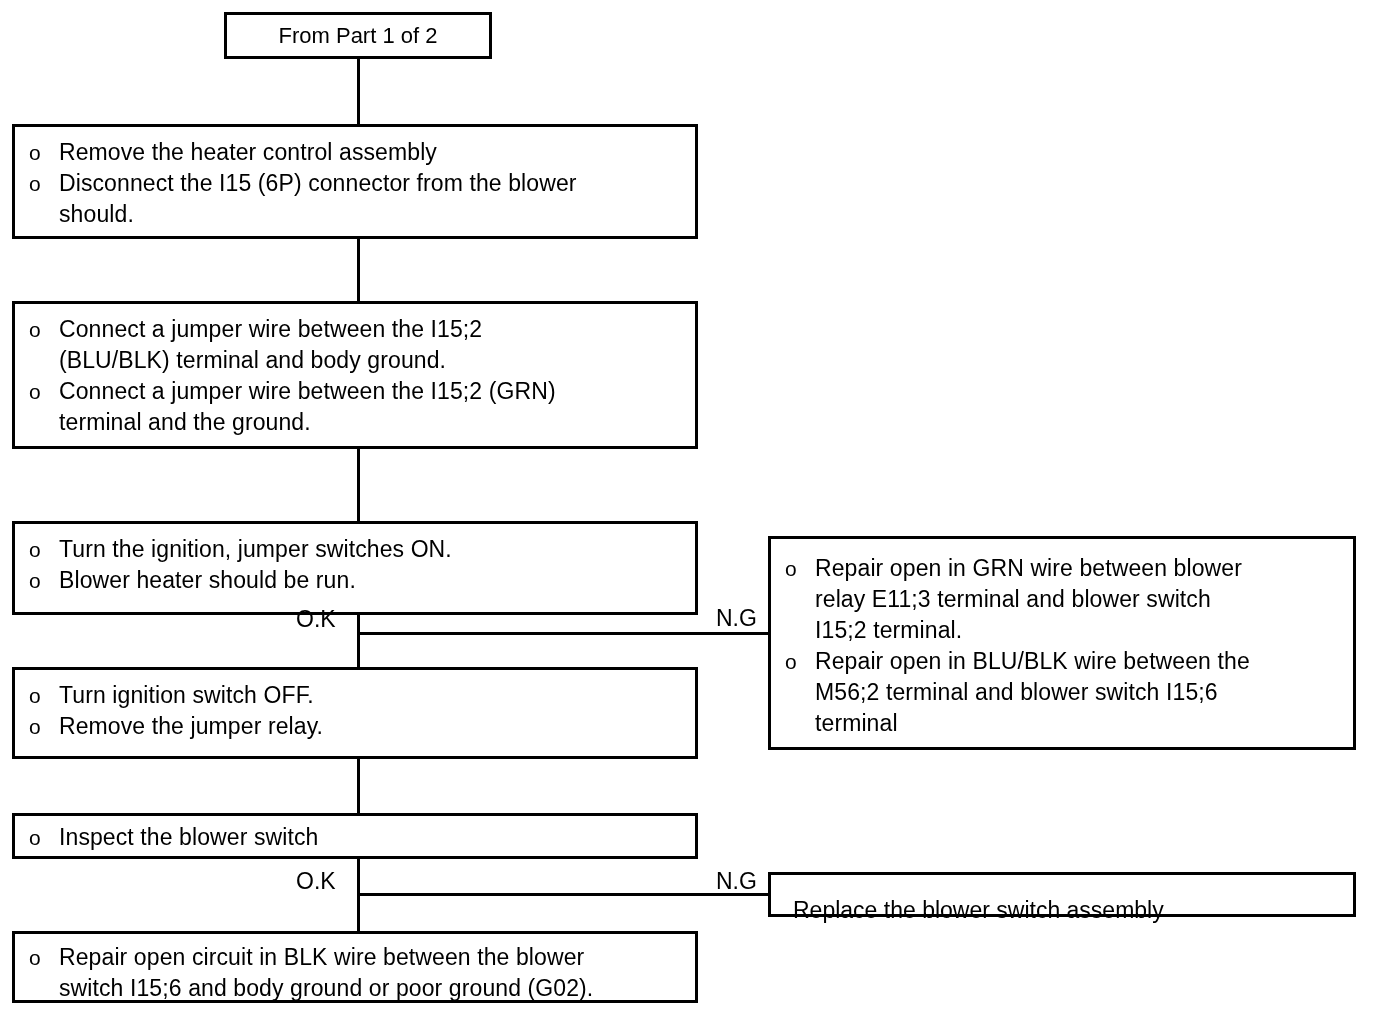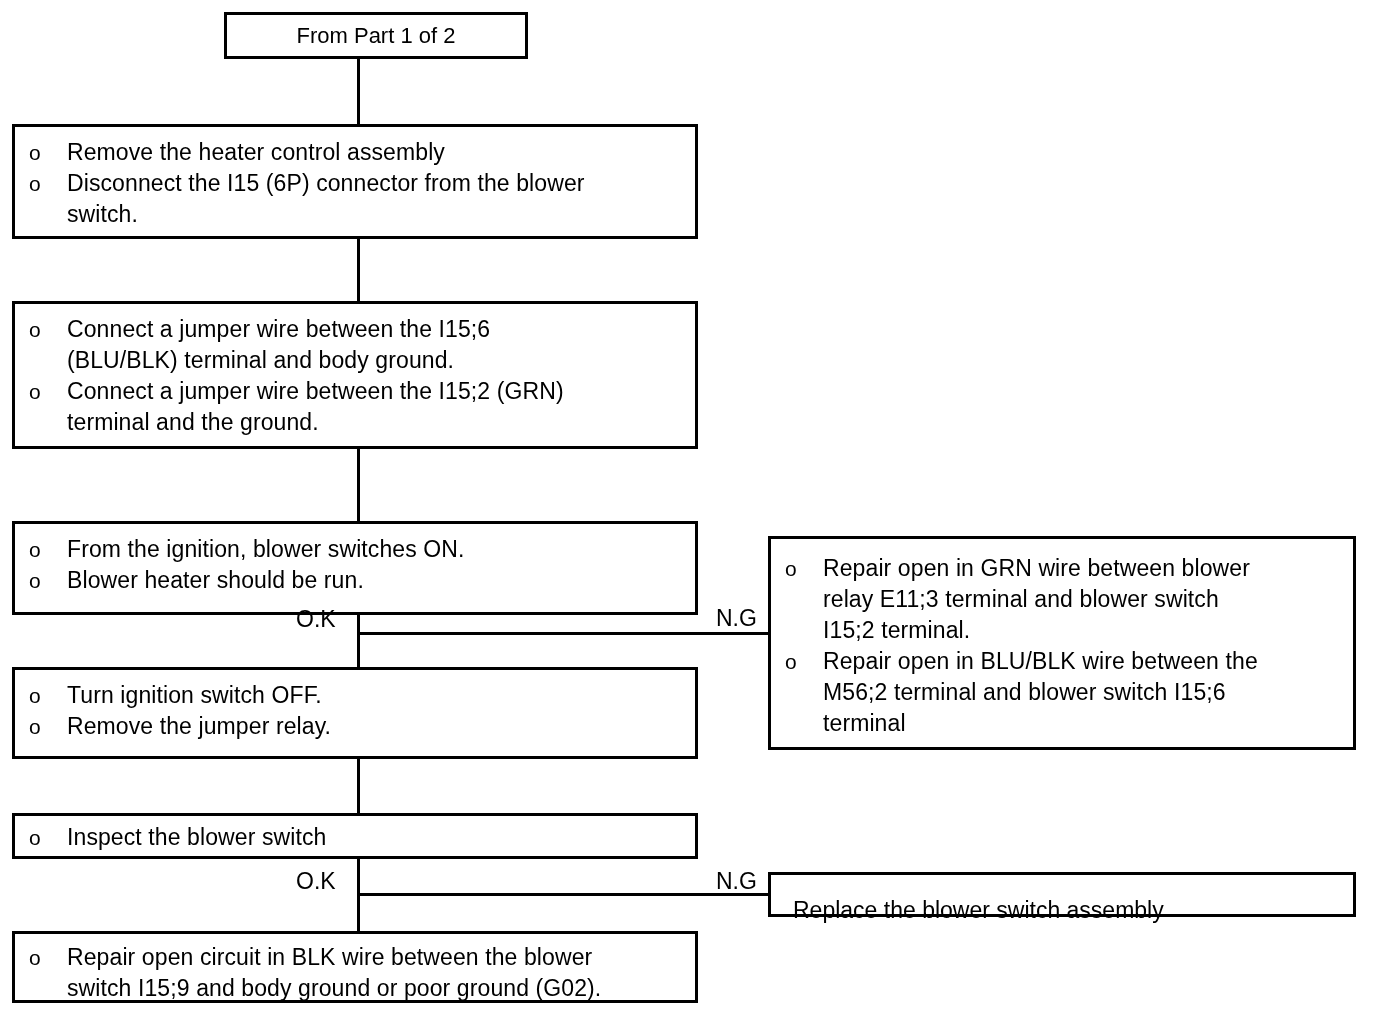--- a/index.html
+++ b/index.html
@@ -34,21 +34,20 @@
   }
   .bullet {
     flex: 0 0 auto;
     width: 30px;
     font-size: 21px;
     line-height: 31px;
   }
   .item-text {
     flex: 1 1 auto;
     white-space: pre-line;
-    margin-left: 8px;
   }
   .nobullet {
     font-size: 23px;
     line-height: 31px;
   }
   .centered {
     display: flex;
     align-items: center;
     justify-content: center;
     height: 100%;
@@ -69,64 +68,64 @@
     font-size: 23px;
     line-height: 24px;
     white-space: nowrap;
   }
 </style>
 </head>
 <body>
 
 <div id="canvas">
 
-  <div class="box" style="left:224px; top:12px; width:304px; height:47px;">
+  <div class="box" style="left:224px; top:12px; width:268px; height:47px;">
     <div class="centered">From Part 1 of 2</div>
   </div>
 
   <div class="vline" style="left:357px; top:59px; height:65px;"></div>
 
   <div class="box" style="left:12px; top:124px; width:686px; height:115px;">
     <div class="box-inner">
       <div class="item">
         <span class="bullet">o</span>
         <span class="item-text">Remove the heater control assembly</span>
       </div>
       <div class="item">
         <span class="bullet">o</span>
         <span class="item-text">Disconnect the I15 (6P) connector from the blower
-switch.</span>
+should.</span>
       </div>
     </div>
   </div>
 
   <div class="vline" style="left:357px; top:239px; height:62px;"></div>
 
   <div class="box" style="left:12px; top:301px; width:686px; height:148px;">
     <div class="box-inner">
       <div class="item">
         <span class="bullet">o</span>
-        <span class="item-text">Connect a jumper wire between the I15;6
+        <span class="item-text">Connect a jumper wire between the I15;2
 (BLU/BLK) terminal and body ground.</span>
       </div>
       <div class="item">
         <span class="bullet">o</span>
         <span class="item-text">Connect a jumper wire between the I15;2 (GRN)
 terminal and the ground.</span>
       </div>
     </div>
   </div>
 
   <div class="vline" style="left:357px; top:449px; height:72px;"></div>
 
   <div class="box" style="left:12px; top:521px; width:686px; height:94px;">
     <div class="box-inner">
       <div class="item">
         <span class="bullet">o</span>
-        <span class="item-text">From the ignition, blower switches ON.</span>
+        <span class="item-text">Turn the ignition, jumper switches ON.</span>
       </div>
       <div class="item">
         <span class="bullet">o</span>
         <span class="item-text">Blower heater should be run.</span>
       </div>
     </div>
   </div>
 
   <div class="vline" style="left:357px; top:615px; height:52px;"></div>
 
@@ -187,18 +186,18 @@
     <div class="box-inner" style="padding-top:20px; padding-left:22px;">
       <div class="nobullet">Replace the blower switch assembly</div>
     </div>
   </div>
 
   <div class="box" style="left:12px; top:931px; width:686px; height:72px;">
     <div class="box-inner" style="padding-top:8px;">
       <div class="item">
         <span class="bullet">o</span>
         <span class="item-text">Repair open circuit in BLK wire between the blower
-switch I15;9 and body ground or poor ground (G02).</span>
+switch I15;6 and body ground or poor ground (G02).</span>
       </div>
     </div>
   </div>
 
 </div>
 
 </body></html>

